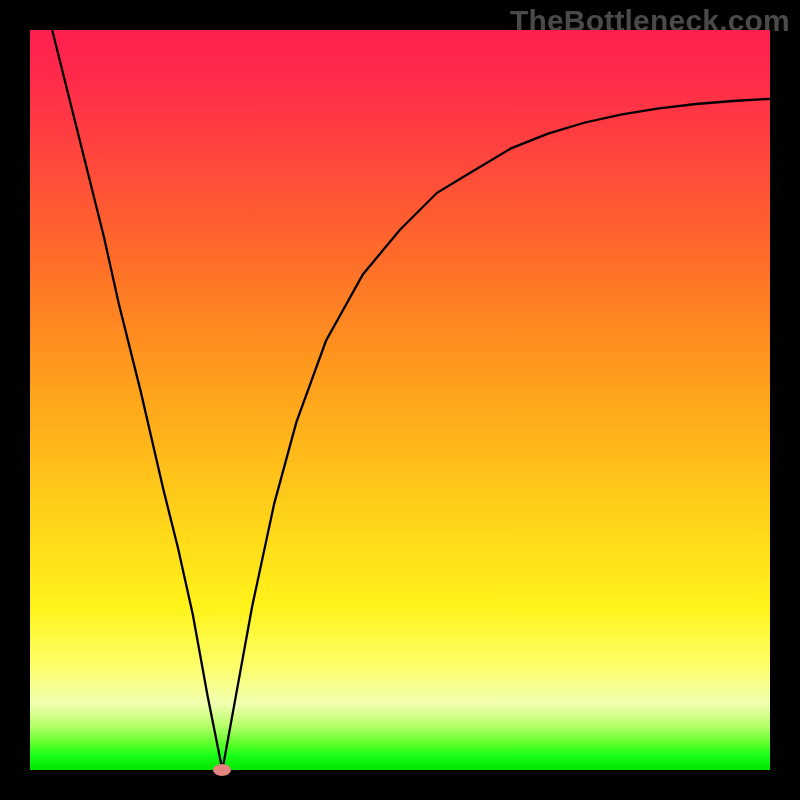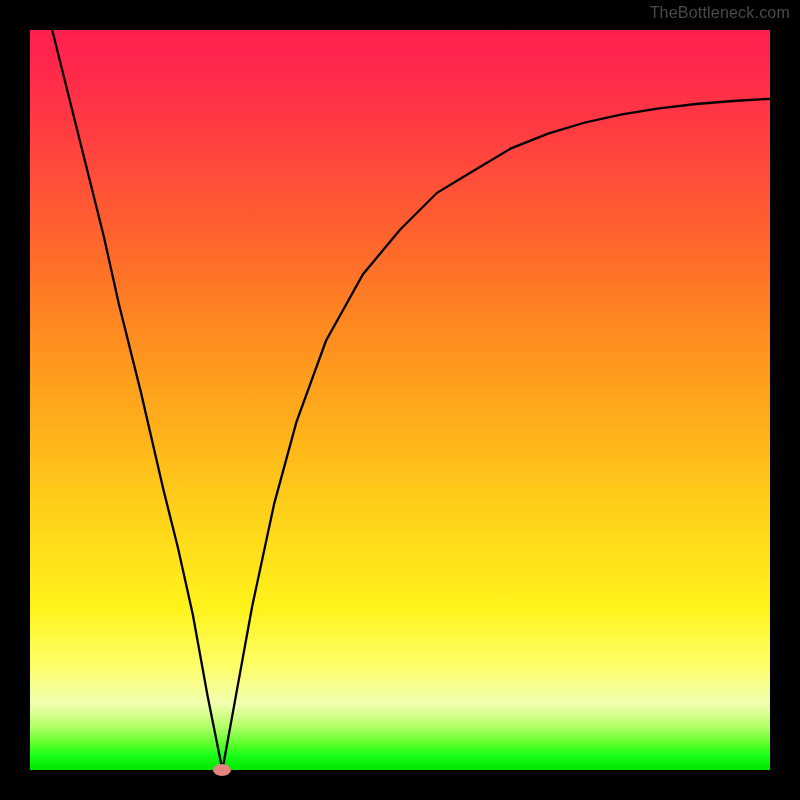--- a/index.html
+++ b/index.html
@@ -46,22 +46,22 @@
     left: 0;
     top: 0;
     width: 740px;
     height: 740px;
   }
   .watermark {
     position: absolute;
     top: 4px;
     right: 10px;
     color: #4a4a4a;
-    font-size: 16px;
-    font-weight: 400;
+    font-size: 30px;
+    font-weight: 700;
     letter-spacing: 0.2px;
     font-family: Arial, Helvetica, sans-serif;
   }
   .marker {
     position: absolute;
     width: 18px;
     height: 12px;
     background: #e3847e;
     border-radius: 50%;
     transform: translate(-50%, -50%);

